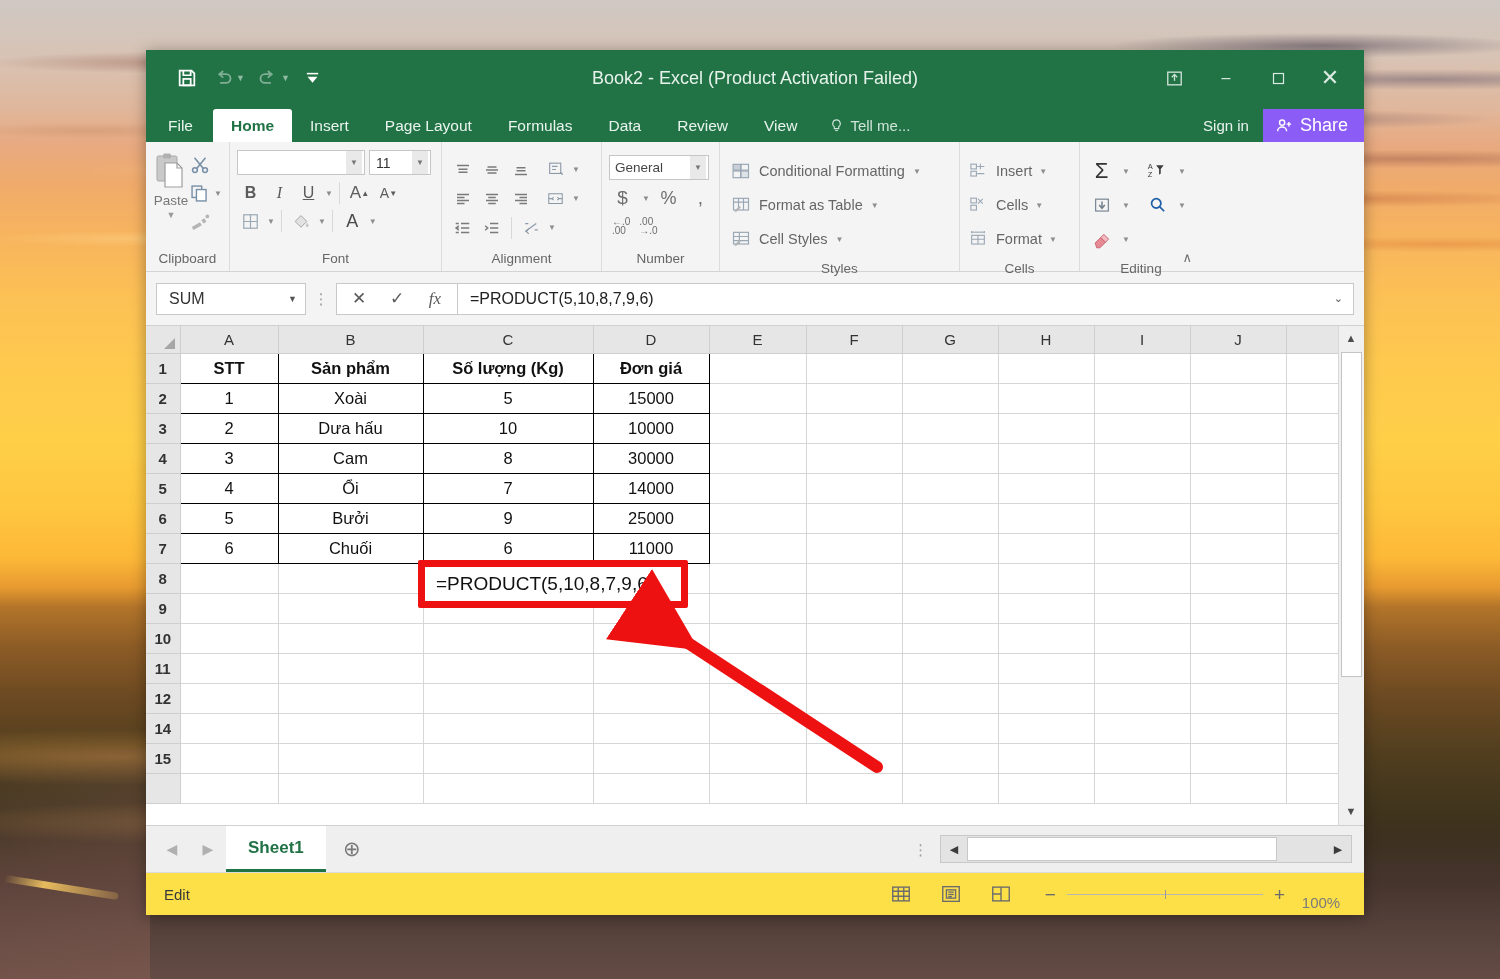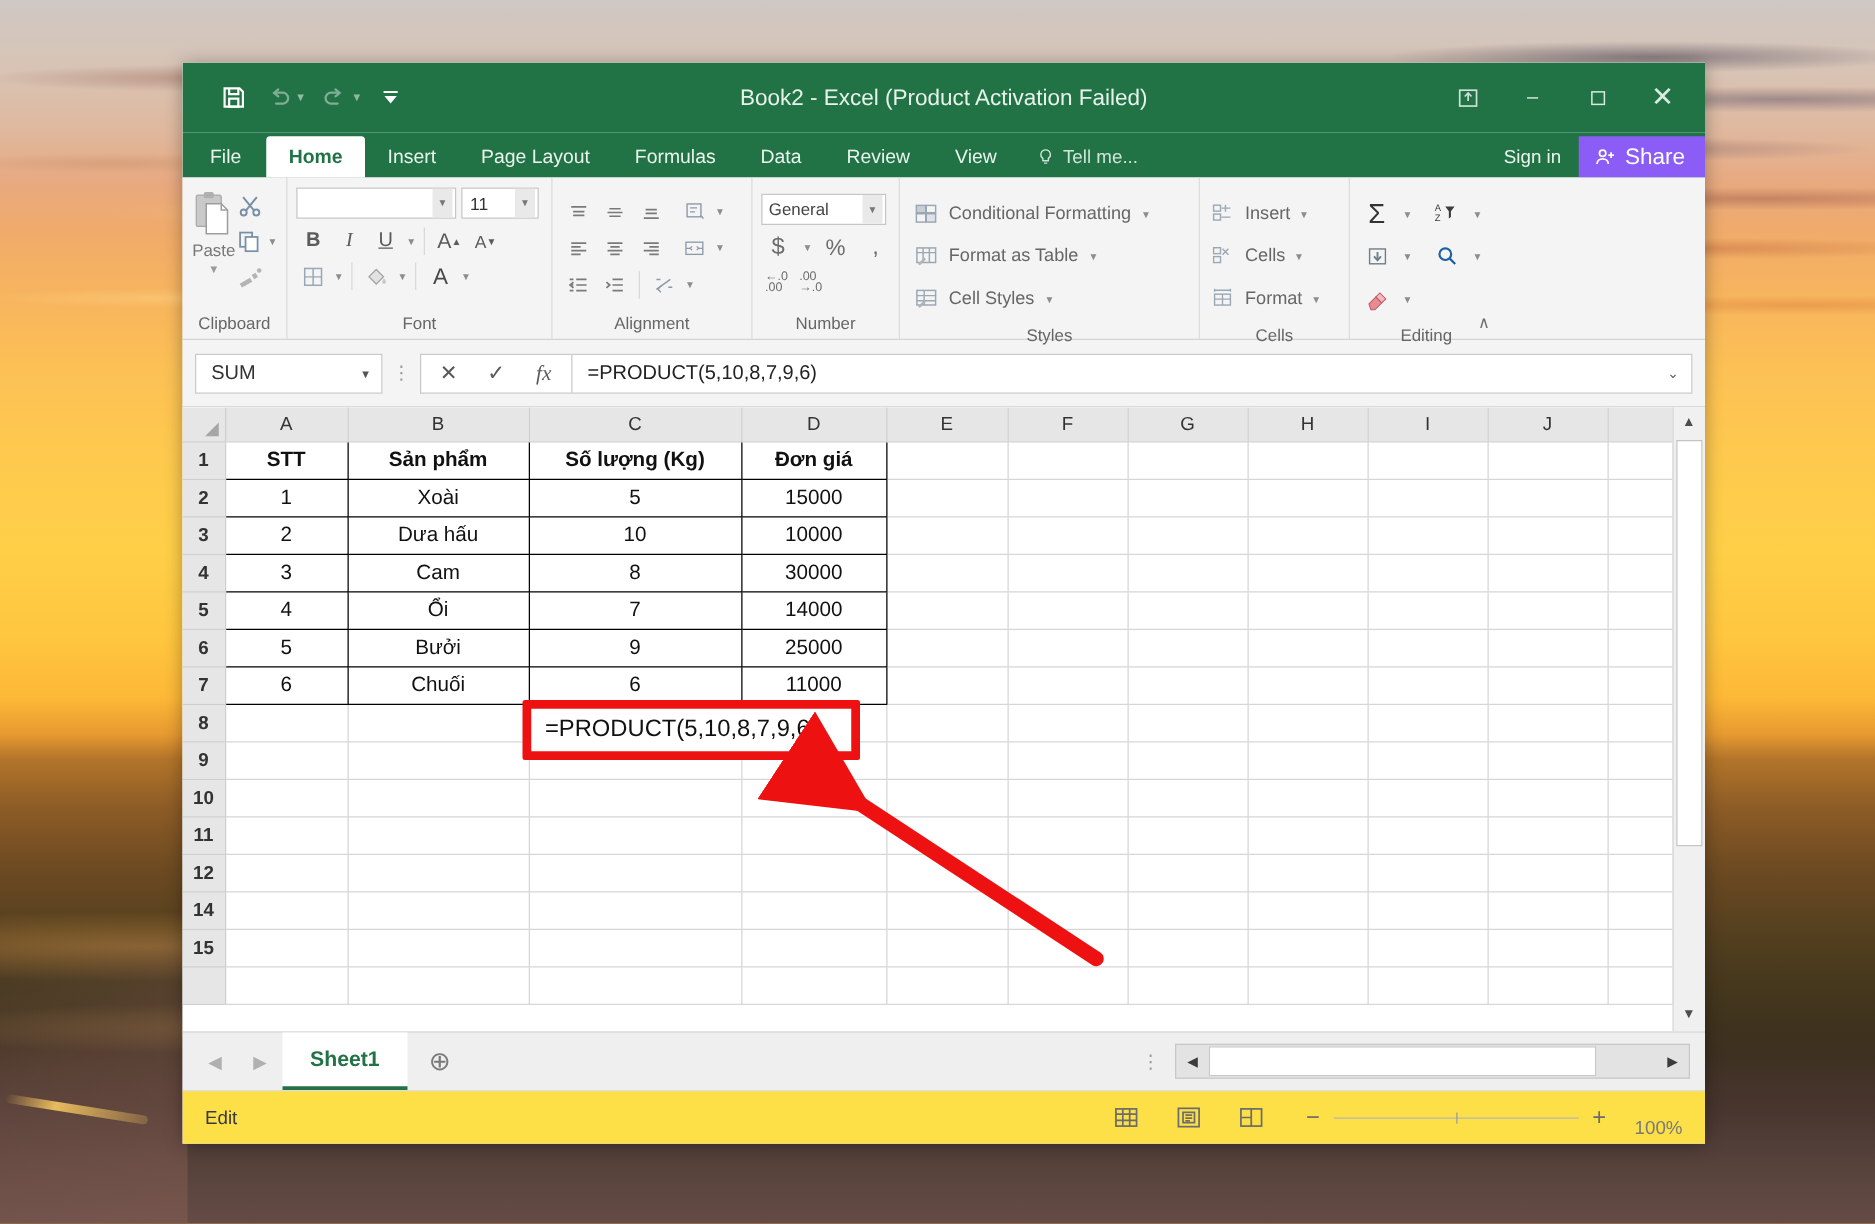--- a/index.html
+++ b/index.html
@@ -319,21 +319,21 @@
     border-top:1px solid #dcdcdc;
     display:flex; align-items:center; padding:0 18px 0 18px;
     font-size:15px; color:#3a3a3a;
   }
   .sb-right { margin-left:auto; display:flex; align-items:center; gap:26px; }
   .view-ico { width:24px; height:22px; color:#6c6c6c; }
   .zoomctl { display:flex; align-items:center; gap:11px; margin-left:6px; }
   .zoom-sign { font-size:19px; color:#6b6b6b; line-height:1; }
   .zoom-track { width:196px; height:1px; background:#b6b6b6; position:relative; }
   .zoom-mid { position:absolute; left:50%; top:-4px; width:1px; height:9px; background:#9a9a9a; }
-  .zoom-pct { font-size:15px; color:#7a7a7a; width:50px; text-align:right;margin-top:16px; }
+  .zoom-pct { font-size:15px; color:#7a7a7a; width:50px; text-align:center;margin-top:16px; }
 </style>
 </head>
 <body>
 
 <div id="bg"></div>
 <div id="road-left"></div>
 <div id="road-stripe"></div>
 
 <div id="excel">
 

